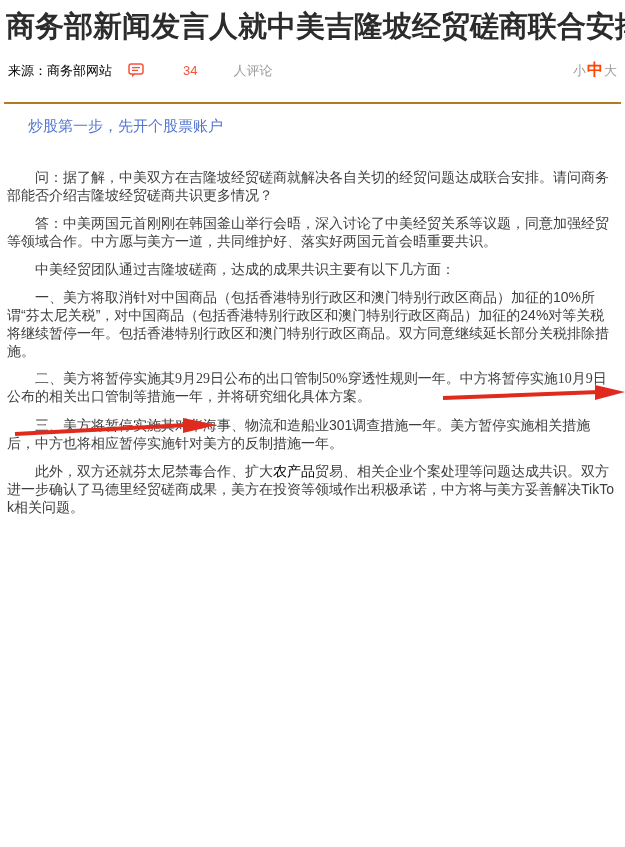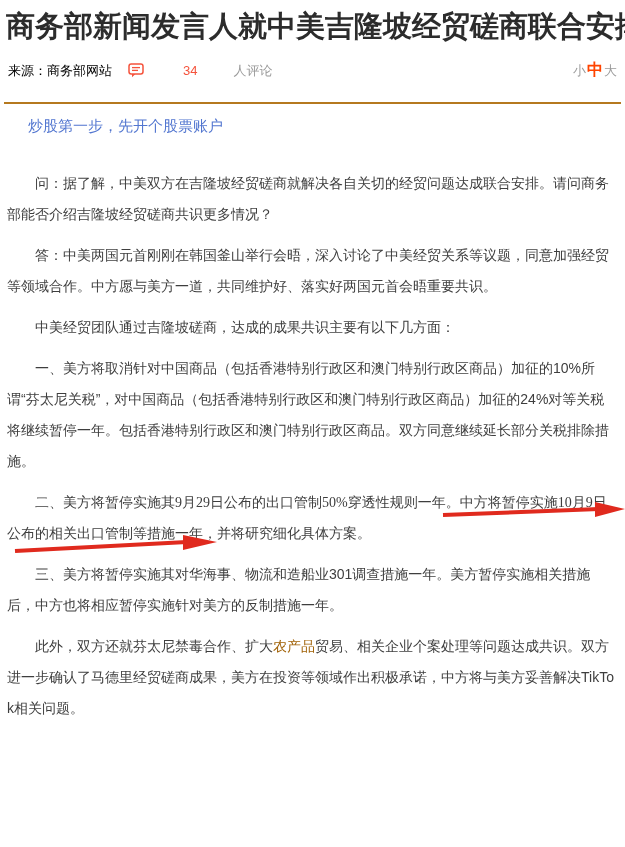--- a/index.html
+++ b/index.html
@@ -34,25 +34,25 @@
 
   
   .ad-link{
     display:block;margin:12px 0 0 0;padding-left:28px;
     font-size:15px;line-height:20px;color:#5276d0;text-decoration:none;cursor:pointer;
   }
 
   
   .article-body{
     margin-top:32px;padding:0 7px;
-    font-size:14px;line-height:31px;color:#3e3e3e;
+    font-size:14px;line-height:18px;color:#3e3e3e;
     word-break:break-all;
   }
   .article-body p{margin:0 0 10px 0;text-indent:2em;}
-  .inline-link{color:#a16207;cursor:pointer;}
+  .inline-link{color:#000000;cursor:pointer;}
   .para-annotated{position:relative;font-family:Liberation Serif, serif;}
   .arrow{position:absolute;pointer-events:none;}
   .arrow1{left:434px;top:14px;}
   .arrow2{left:4px;top:46px;}
 </style>
 </head>
 <body>
 
 <div class="page">
 

